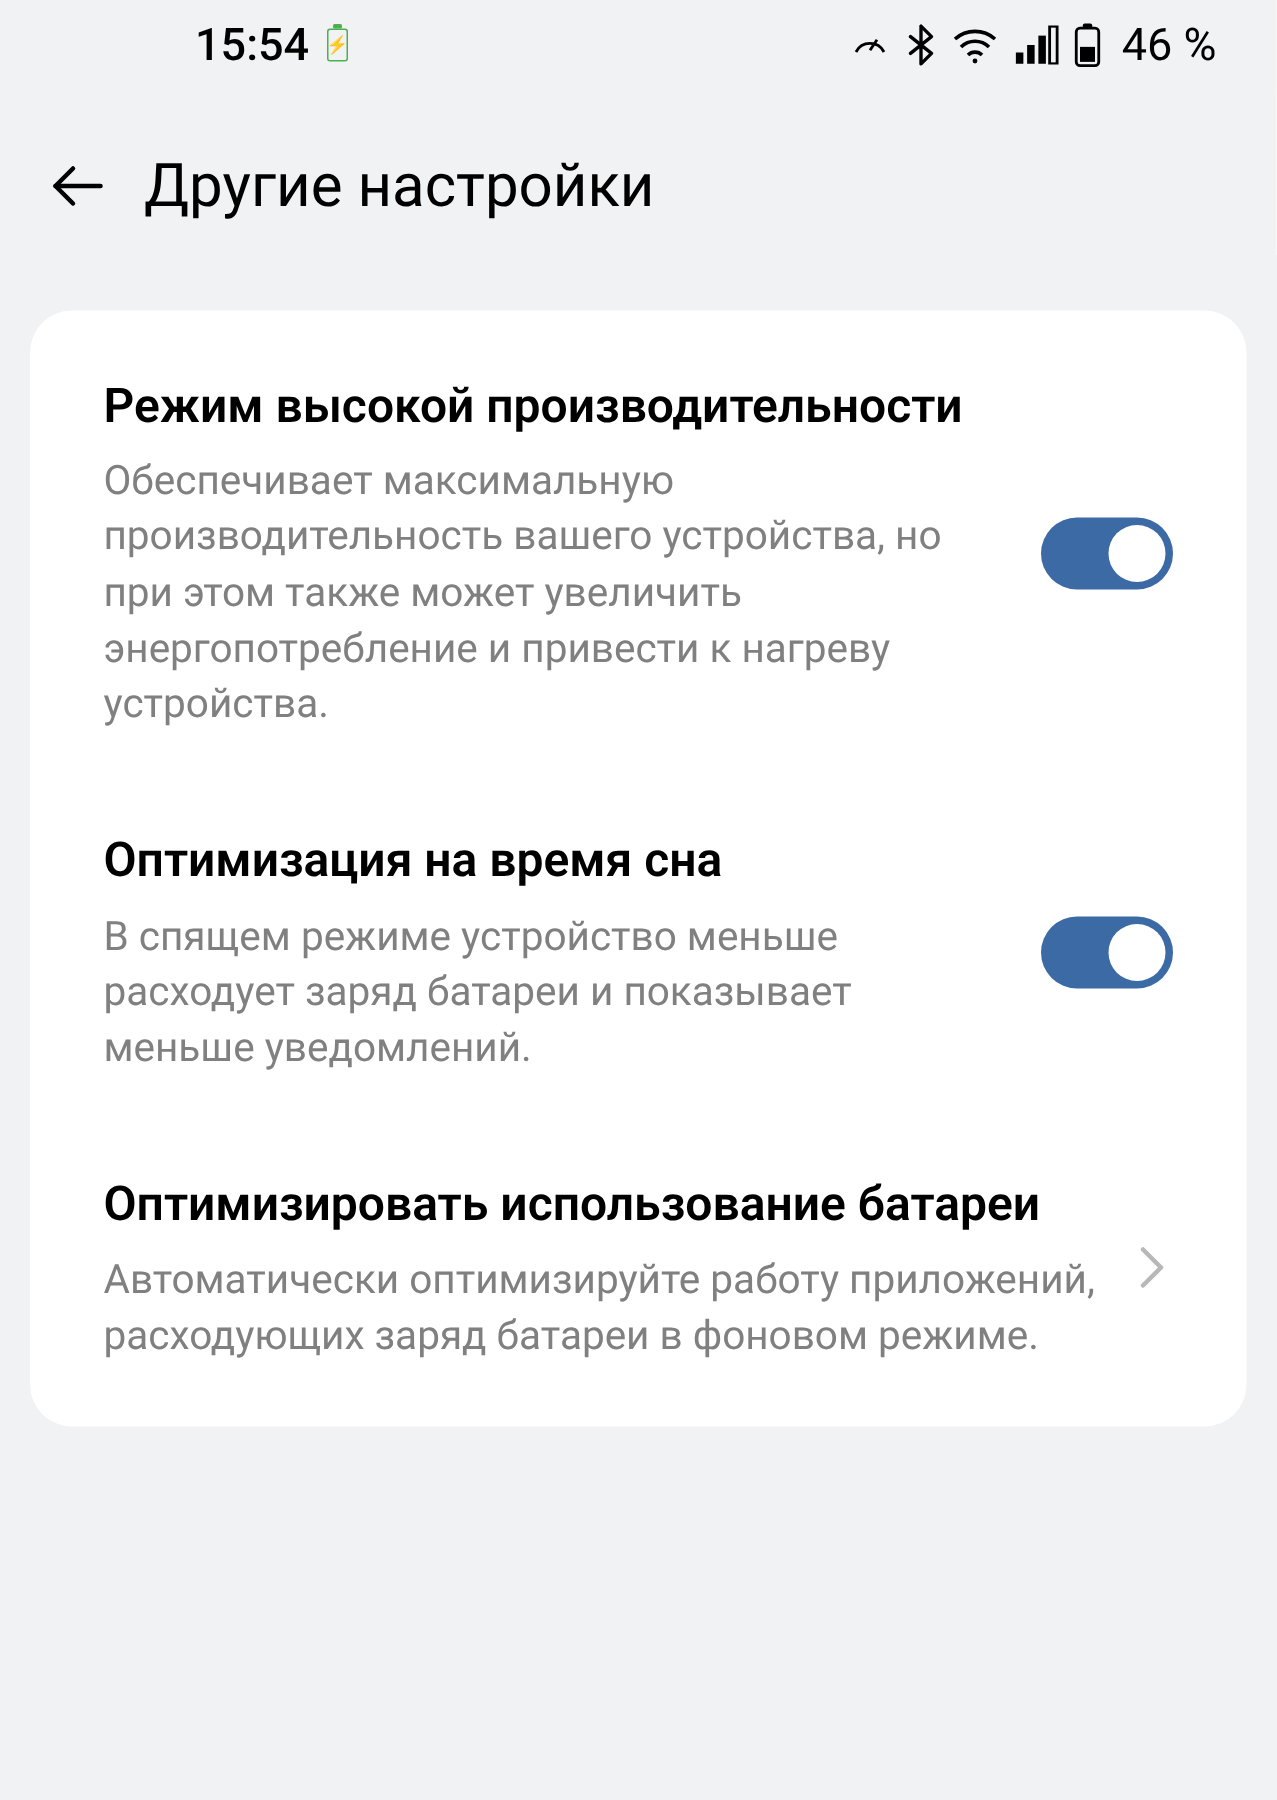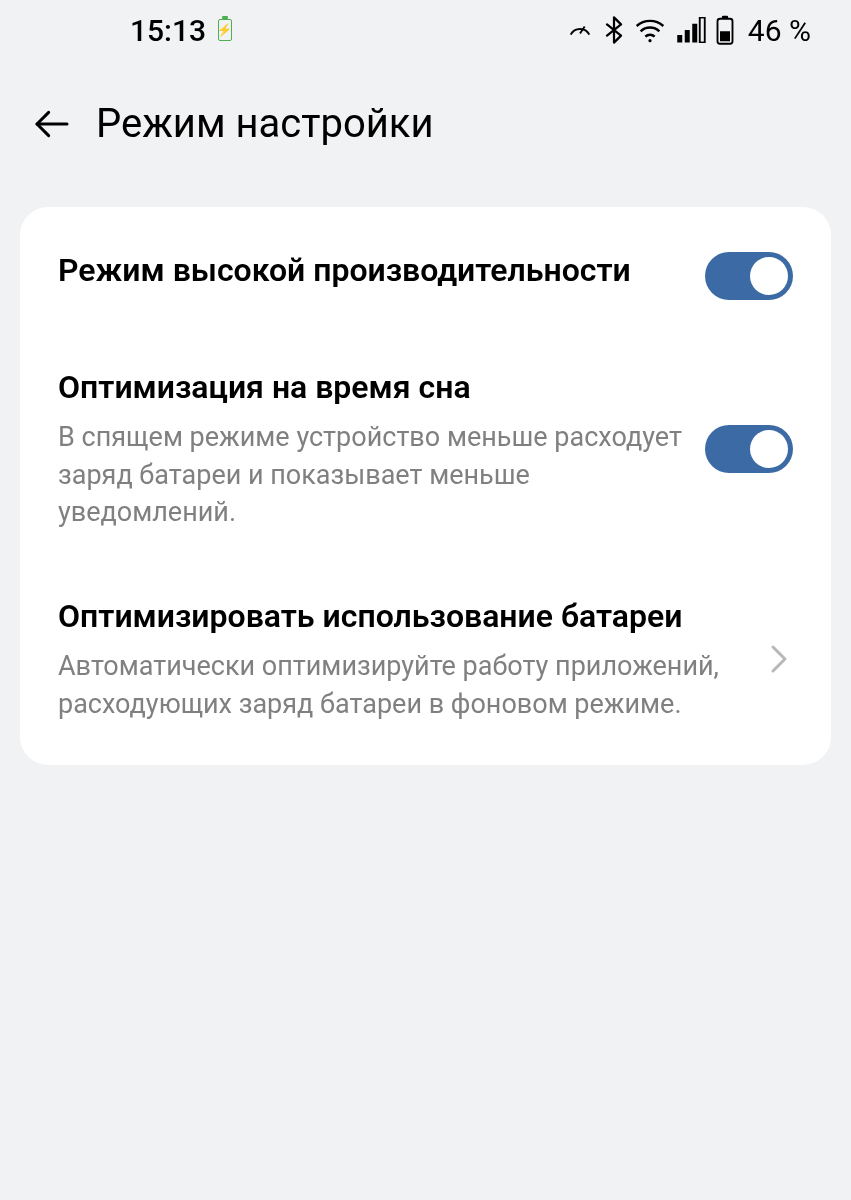--- a/index.html
+++ b/index.html
@@ -87,21 +87,21 @@
     }
     .page-title {
       font-size: 40px;
       font-weight: 400;
       color: #000;
     }
     .content-card {
       margin: 30px 20px 0 20px;
       background: #fff;
       border-radius: 28px;
-      padding: 10px 2px;
+      padding: 10px 13px;
     }
     .setting-row {
       display: flex;
       align-items: flex-start;
       padding: 32px 36px;
       gap: 20px;
     }
     .setting-text {
       flex: 1;
     }
@@ -146,21 +146,21 @@
       display: flex;
       align-items: center;
       justify-content: center;
     }
   </style>
 </head>
 <body>
 
 <div class="status-bar">
   <div class="status-left">
-    <span class="status-time">15:13</span>
+    <span class="status-time">15:54</span>
     <span class="charge-indicator">
       <span class="charge-bolt">⚡</span>
     </span>
   </div>
   <div class="status-right">
     <span>
       <svg class="status-icon-svg" width="28" height="28" viewBox="0 0 24 24" fill="none" stroke="#000" stroke-width="1.6">
         <path d="M4 16 A 9 9 0 0 1 20 16"></path>
         <line x1="12" y1="15" x2="16" y2="9"></line>
       </svg>
@@ -197,28 +197,29 @@
   </div>
 </div>
 
 <div class="header">
   <div class="back-arrow">
     <svg width="40" height="40" viewBox="0 0 24 24" fill="none" stroke="#000" stroke-width="1.8" stroke-linecap="round" stroke-linejoin="round">
       <line x1="21" y1="12" x2="3" y2="12"></line>
       <polyline points="10 5 3 12 10 19"></polyline>
     </svg>
   </div>
-  <div class="page-title">Режим настройки</div>
+  <div class="page-title">Другие настройки</div>
 </div>
 
 <div class="content-card">
 
   <div class="setting-row">
     <div class="setting-text">
       <div class="setting-title">Режим высокой производительности</div>
+      <div class="setting-desc">Обеспечивает максимальную производительность вашего устройства, но при этом также может увеличить энергопотребление и привести к нагреву устройства.</div>
     </div>
     <div class="setting-control">
       <div class="toggle">
         <div class="toggle-knob"></div>
       </div>
     </div>
   </div>
 
   <div class="setting-row">
     <div class="setting-text">

